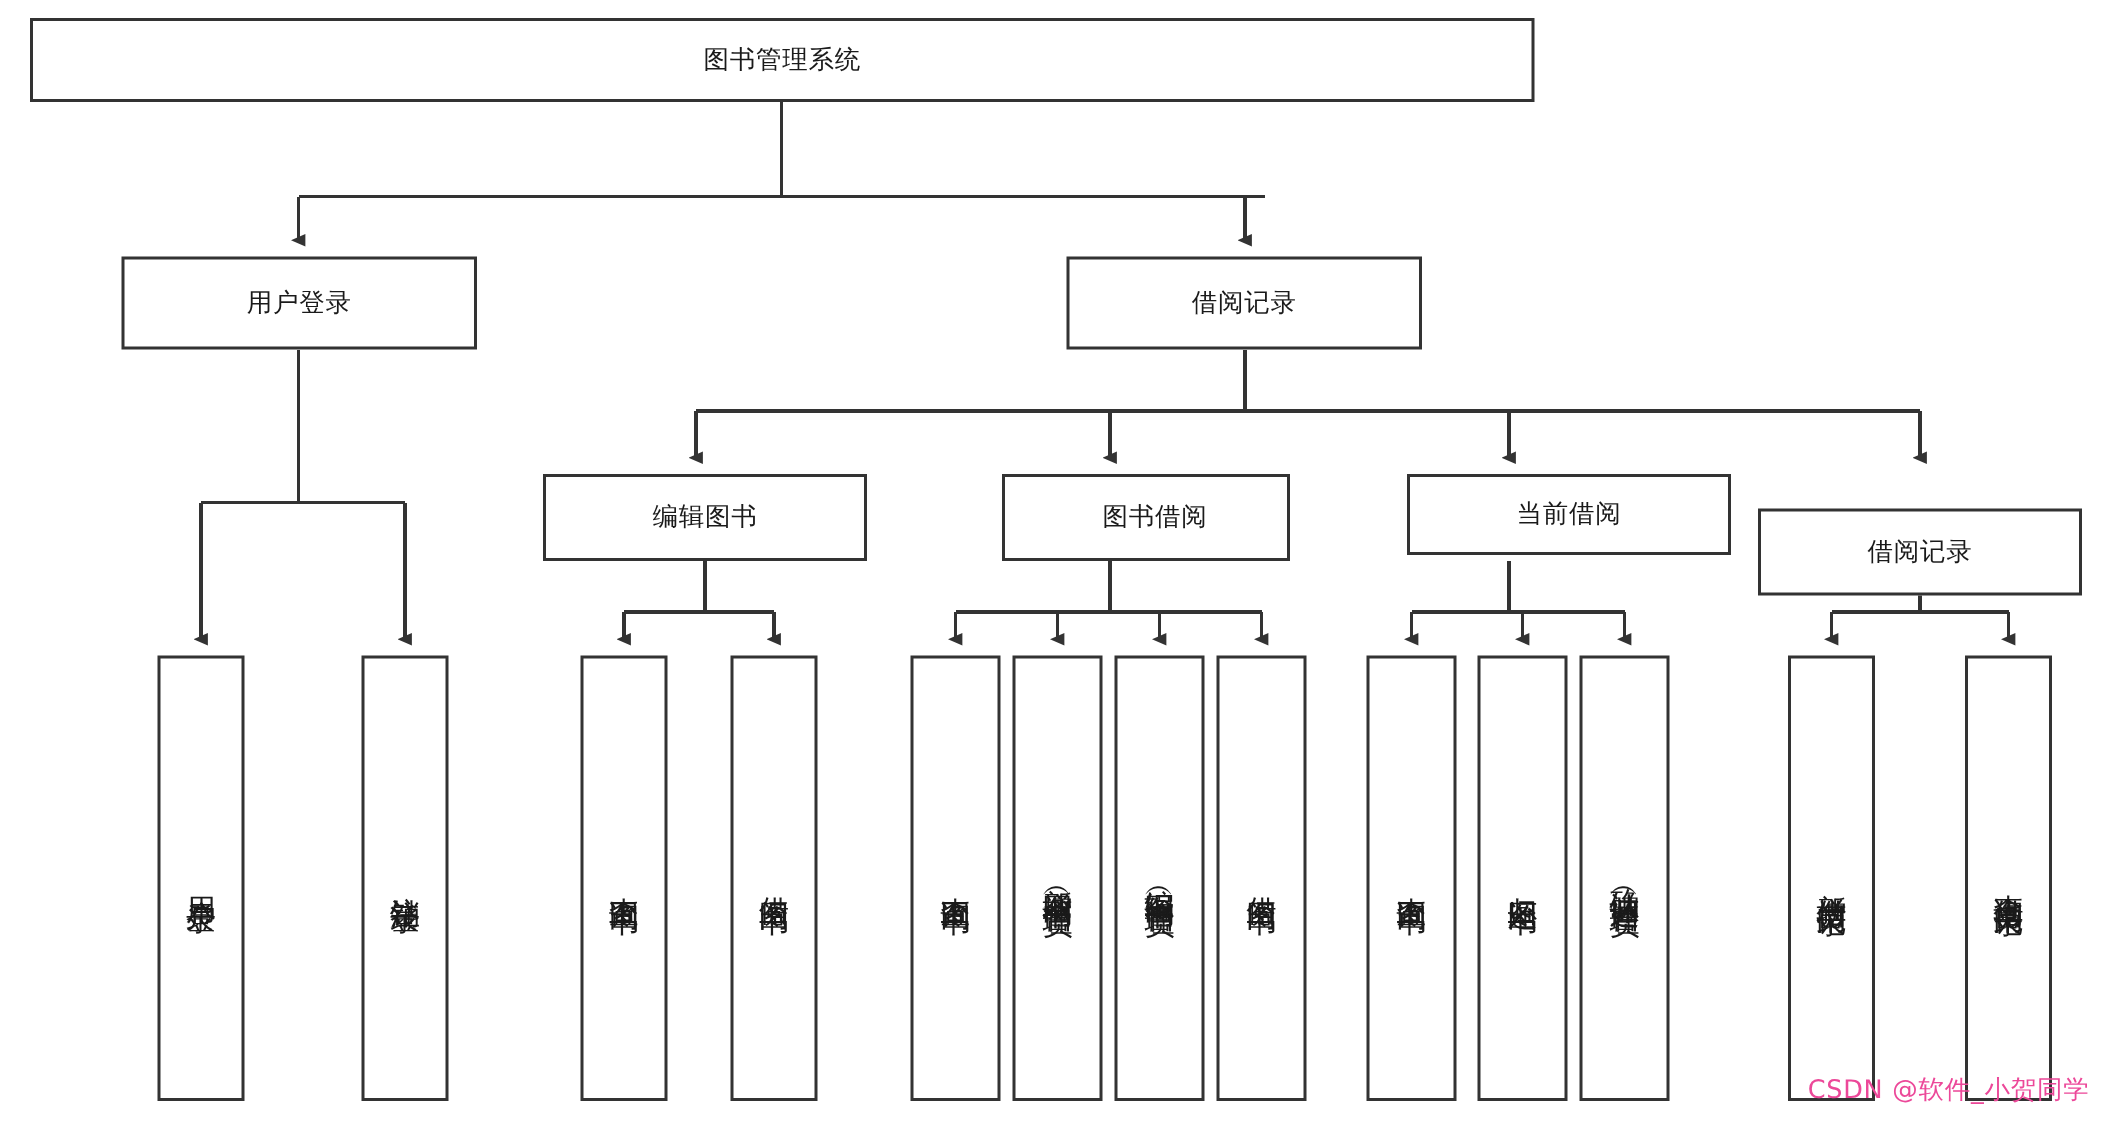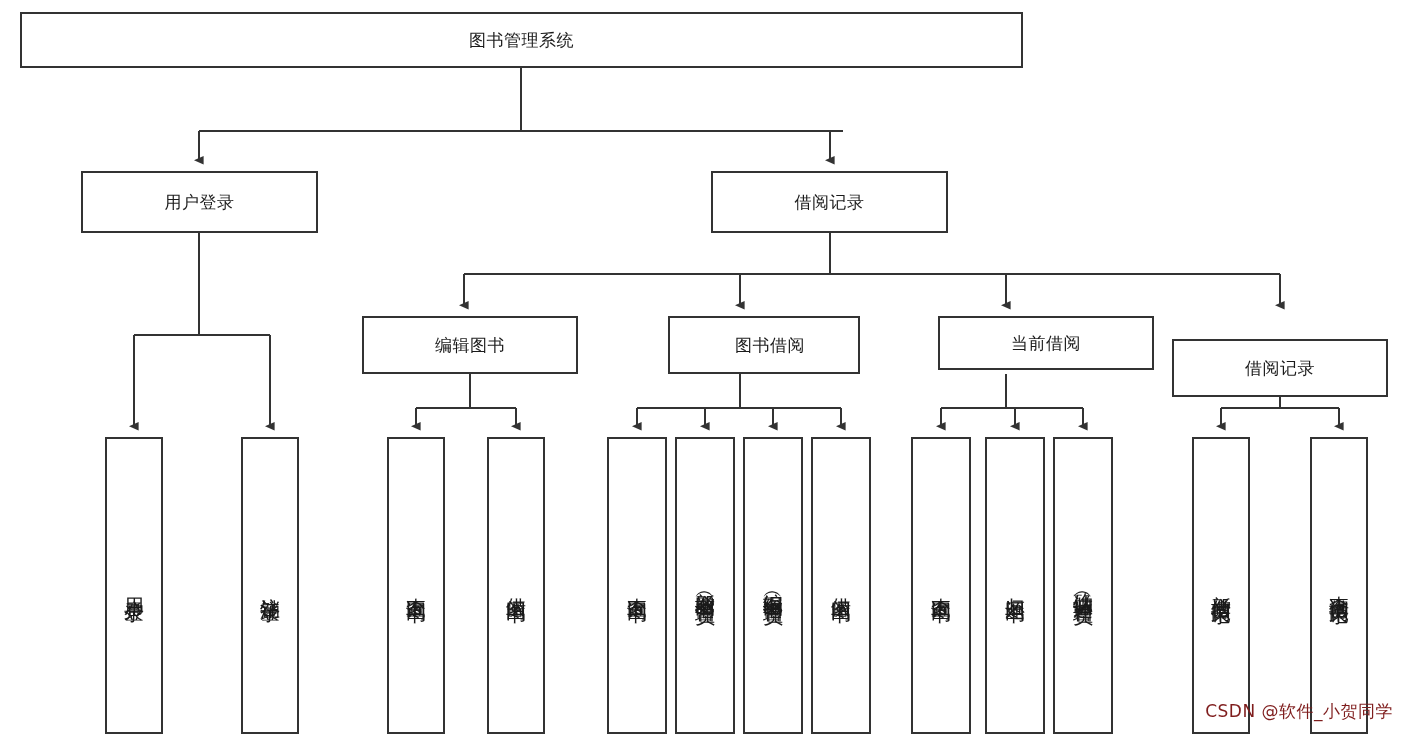--- a/index.html
+++ b/index.html
@@ -51,23 +51,23 @@
     justify-content: center;
   }
   .node-v .vtext {
     writing-mode: vertical-rl;
     text-orientation: upright;
     white-space: nowrap;
   }
   #watermark {
     position: absolute;
     right: 12px;
-    bottom: 24px;
+    bottom: 9px;
     font-size: 17px;
-    color: #7f1d1d;
+    color: #ec4899;
     letter-spacing: 0.5px;
     white-space: nowrap;
     user-select: none;
   }
 </style>
 </head>
 <body>
 
 <div id="canvas">
 

